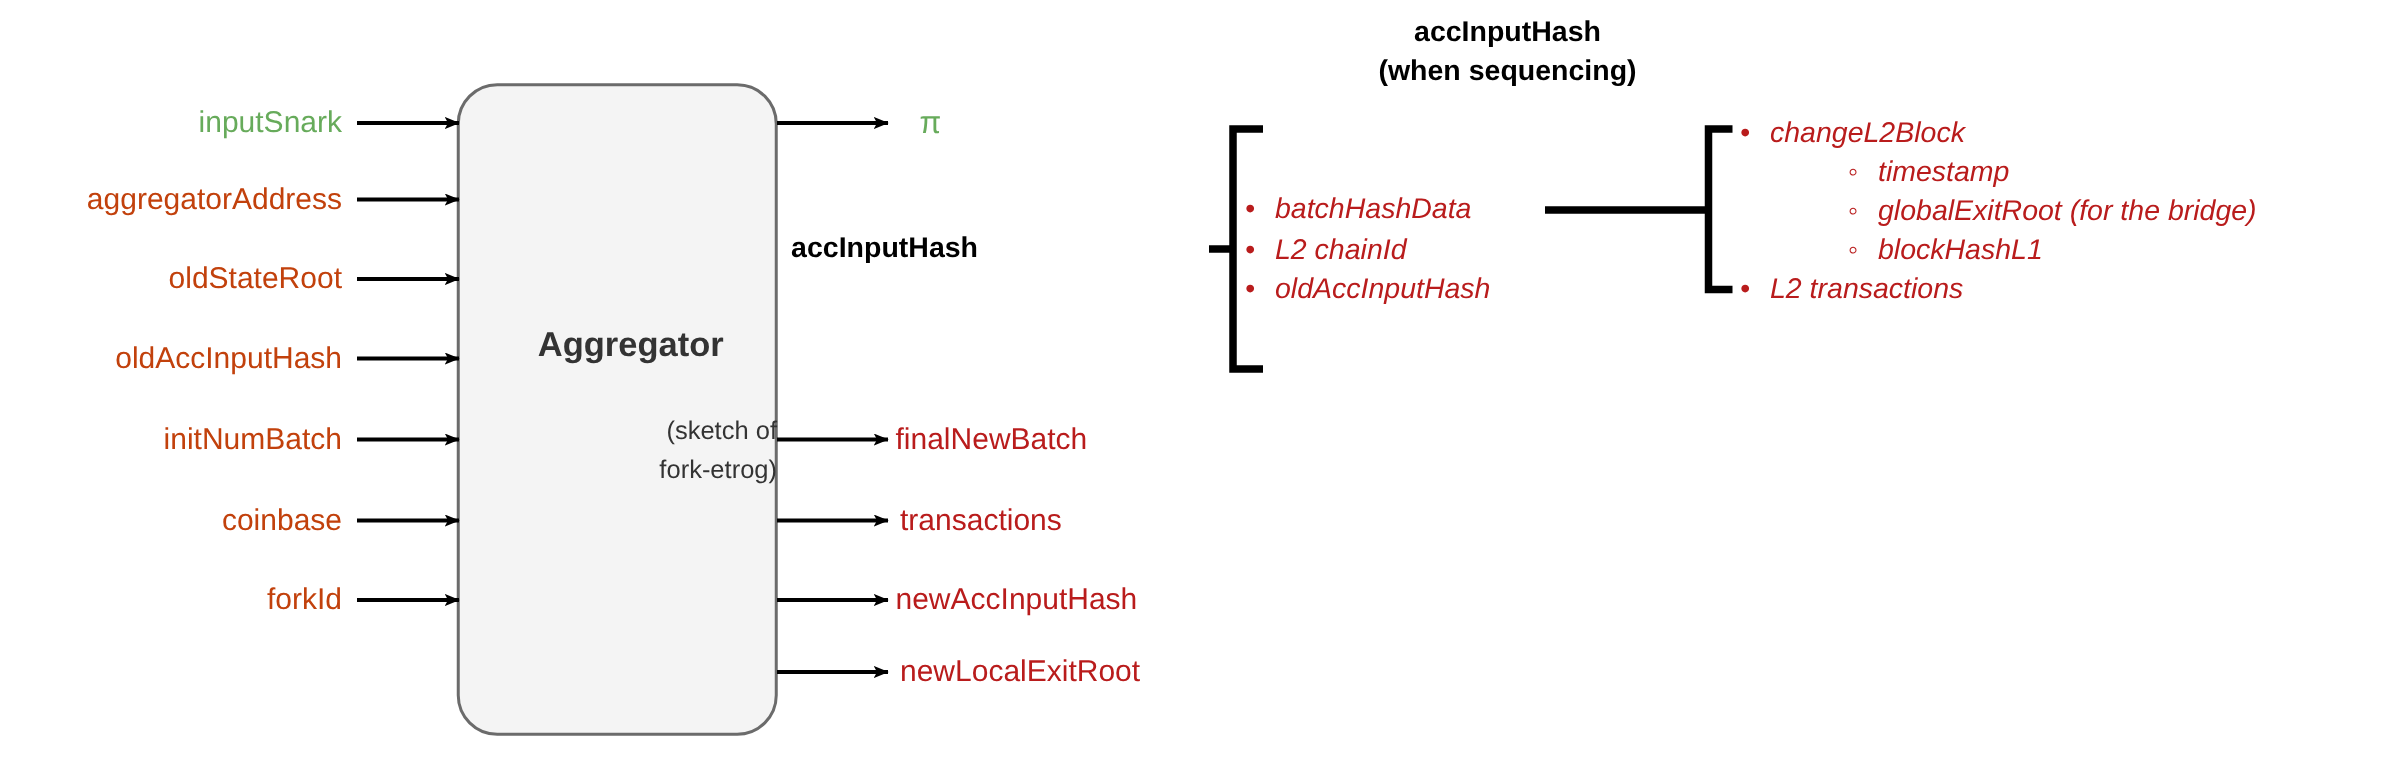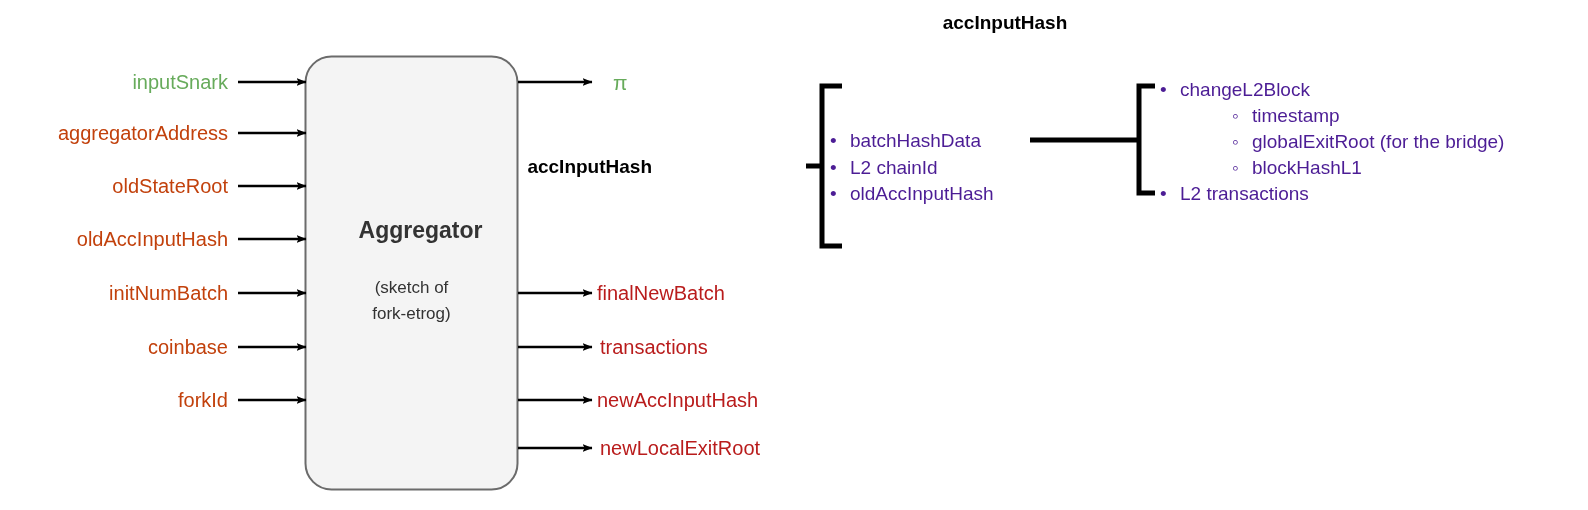--- a/index.html
+++ b/index.html
@@ -53,21 +53,21 @@
     width: 231px;
     text-align: center;
     font-size: 23px;
     font-weight: bold;
     color: #333333;
     transform: translateY(-50%);
   }
   .box-sub {
     left: 305px;
     width: 213px;
-    text-align: center;
+    text-align: right;
     font-size: 17px;
     color: #333333;
     transform: translateY(-50%);
   }
 
   .tree-title {
     left: 855px;
     width: 300px;
     text-align: center;
     font-size: 19px;
@@ -81,23 +81,24 @@
     font-size: 19px;
     font-weight: bold;
     color: #000000;
     transform: translateY(-50%);
   }
 
   .bullet-row {
     position: absolute;
     white-space: nowrap;
     font-size: 19px;
-    color: #4c1d95;
+    color: #b91c1c;
     transform: translateY(-50%);
     line-height: 1;
+    font-style: italic;
   }
   .bullet-dot {
     display: inline-block;
     width: 20px;
     font-size: 19px;
     vertical-align: baseline;
   }
   .bullet-dot.filled::before { content: "\2022"; }
   .bullet-dot.hollow::before { content: "\25E6"; }
 </style>
@@ -157,20 +158,21 @@
   <div class="lbl box-sub" style="top:287px">(sketch of</div>
   <div class="lbl box-sub" style="top:313px">fork-etrog)</div>
 
   <div class="lbl out-label green" style="top:82px;left:613px">π</div>
   <div class="lbl out-label" style="top:293px">finalNewBatch</div>
   <div class="lbl out-label" style="top:347px;left:600px">transactions</div>
   <div class="lbl out-label" style="top:400px">newAccInputHash</div>
   <div class="lbl out-label" style="top:448px;left:600px">newLocalExitRoot</div>
 
   <div class="lbl tree-title" style="top:22px">accInputHash</div>
+  <div class="lbl tree-title" style="top:48px">(when sequencing)</div>
 
   <div class="lbl acc-label" style="top:166px">accInputHash</div>
 
   <div class="bullet-row" style="left:830px; top:140px">
     <span class="bullet-dot filled"></span><span>batchHashData</span>
   </div>
   <div class="bullet-row" style="left:830px; top:167px">
     <span class="bullet-dot filled"></span><span>L2 chainId</span>
   </div>
   <div class="bullet-row" style="left:830px; top:193px">

